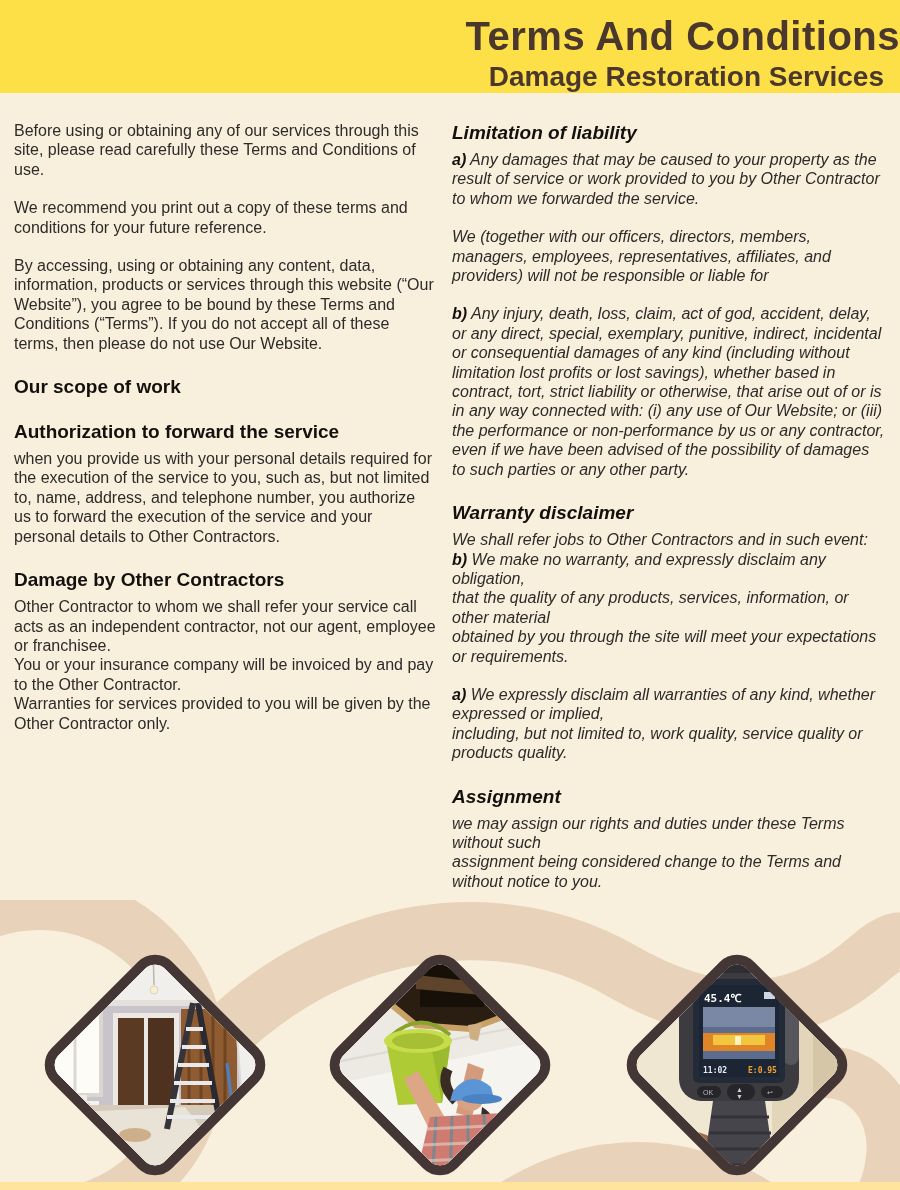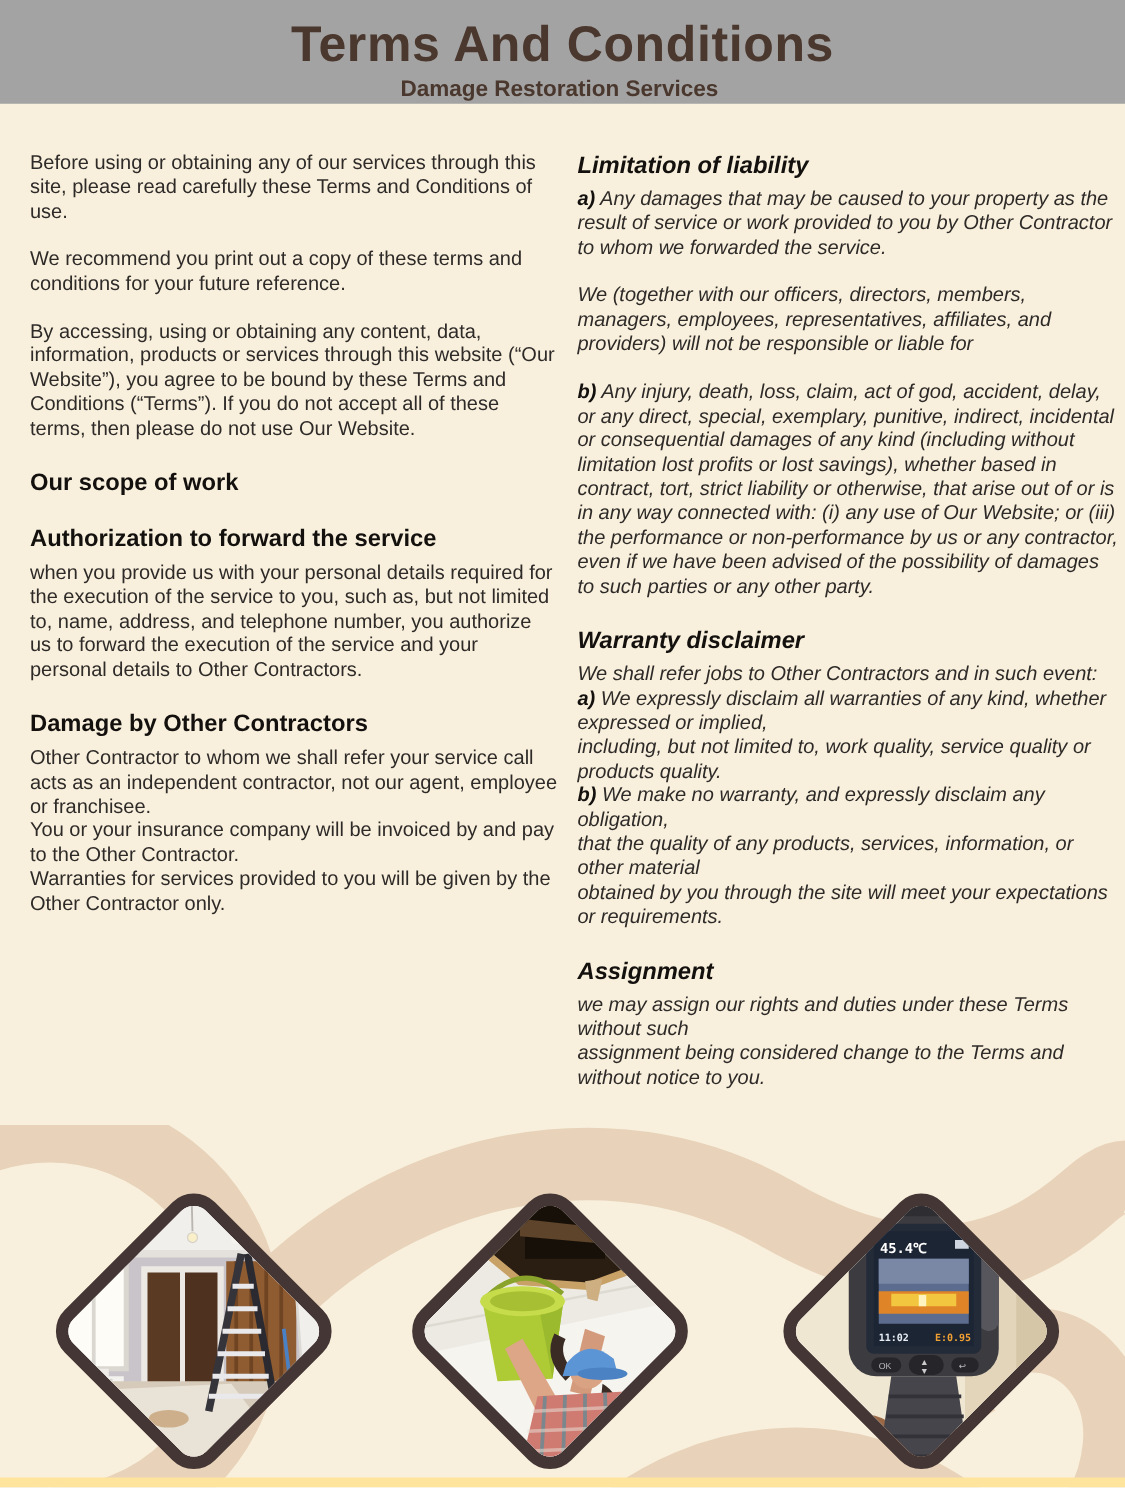--- a/index.html
+++ b/index.html
@@ -4,34 +4,34 @@
 <style>
   html,body { margin:0; padding:0; }
   .page {
     position:relative; width:900px; height:1190px; overflow:hidden;
     background:#f8f0dd;
     font-family:"Liberation Sans","DejaVu Sans",sans-serif;
     color:#2e2a28;
   }
   
   .header {
-    position:absolute; top:0; left:0; width:900px; height:83px;
-    background:#a3a3a3; text-align:center; z-index:3;
+    position:absolute; top:0; left:0; width:900px; height:93px;
+    background:#fde047; text-align:right; z-index:3;
   }
   .page-title {
     margin:0; padding-top:14px;
     font-size:40px; font-weight:bold; color:#4a372d; letter-spacing:0.5px;
   }
   .page-subtitle {
-    margin:2px 5px 0 0; font-size:18px; font-weight:bold; color:#4a372d;
+    margin:2px 16px 0 0; font-size:28px; font-weight:bold; color:#4a372d;
   }
   
   .content {
     position:absolute; top:103px; left:0; width:721px; z-index:1;
-    display:flex; padding:18px 14px 0 24px; box-sizing:border-box; gap:16px;
+    display:flex; padding:18px 14px 0 14px; box-sizing:border-box; gap:16px;
   }
   .col-left  { width:422px; flex:none; }
   .col-right { width:434px; flex:none;font-style:italic; }
   .para { font-size:16px; line-height:19.4px; margin:0 0 19px 0; }
   .multiline { white-space:pre-line; }
   .sec-heading {
     font-size:19px; line-height:23px; font-weight:bold; color:#13100e;
     margin:22px 0 6px 0;
   }
   .sec-heading.first { margin-top:0; }
@@ -97,26 +97,26 @@
     </div>
 
     <div class="col-right">
       <h2 class="sec-heading first">Limitation of liability</h2>
       <p class="para"><b class="item-label">a)</b> <span>Any damages that may be caused to your property as the result of service or work provided to you by Other Contractor to whom we forwarded the service.</span></p>
       <p class="para">We (together with our officers, directors, members, managers, employees, representatives, affiliates, and providers) will not be responsible or liable for</p>
       <p class="para"><b class="item-label">b)</b> <span>Any injury, death, loss, claim, act of god, accident, delay, or any direct, special, exemplary, punitive, indirect, incidental or consequential damages of any kind (including without limitation lost profits or lost savings), whether based in contract, tort, strict liability or otherwise, that arise out of or is in any way connected with: (i) any use of Our Website; or (iii) the performance or non-performance by us or any contractor, even if we have been advised of the possibility of damages to such parties or any other party.</span></p>
 
       <h2 class="sec-heading">Warranty disclaimer</h2>
       <p class="para tight">We shall refer jobs to Other Contractors and in such event:</p>
-      <p class="para tight"><b class="item-label">a)</b> <span class="multiline">We expressly disclaim all warranties of any kind, whether expressed or implied,
-including, but not limited to, work quality, service quality or products quality.</span></p>
       <p class="para"><b class="item-label">b)</b> <span class="multiline">We make no warranty, and expressly disclaim any obligation,
 that the quality of any products, services, information, or other material
 obtained by you through the site will meet your expectations
 or requirements.</span></p>
+      <p class="para tight"><b class="item-label">a)</b> <span class="multiline">We expressly disclaim all warranties of any kind, whether expressed or implied,
+including, but not limited to, work quality, service quality or products quality.</span></p>
 
       <h2 class="sec-heading">Assignment</h2>
       <p class="para multiline">we may assign our rights and duties under these Terms without such
 assignment being considered change to the Terms and without notice to you.</p>
     </div>
   </div>
 
   <div class="diamond diamond-1">
     <div class="diamond-inner">
       <svg viewBox="0 0 240 240" width="240" height="240" aria-hidden="true">

